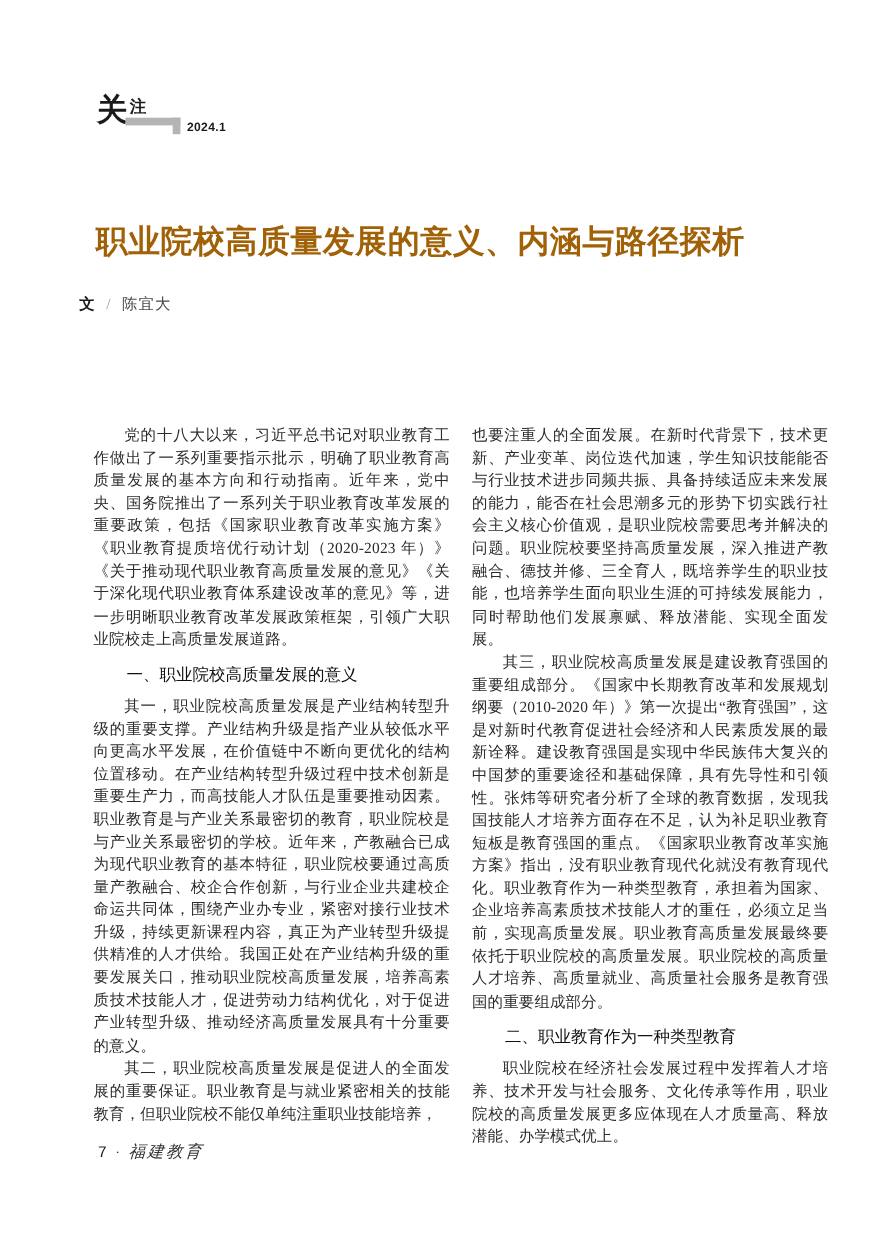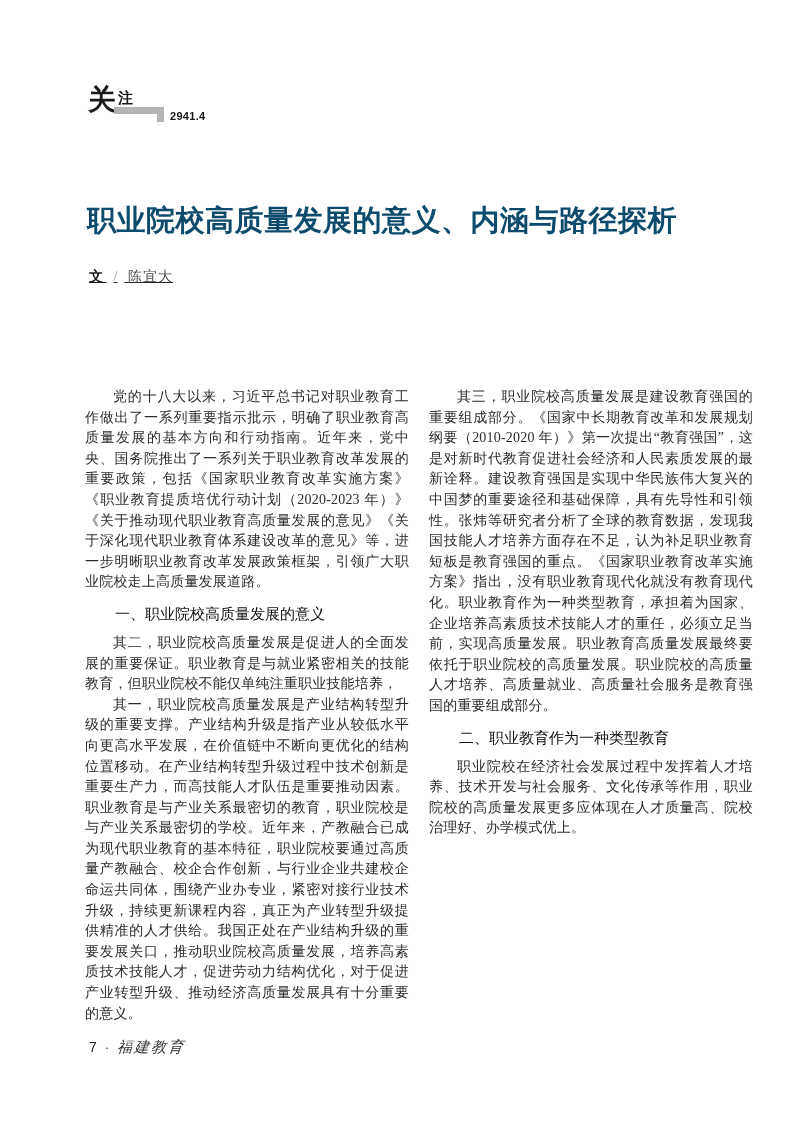--- a/index.html
+++ b/index.html
@@ -33,26 +33,26 @@
   .issue {
     position: absolute; left: 82px; top: 26px;
     font-size: 11px; font-weight: 700; color: #1a1a1a;
     font-family: "Liberation Sans", sans-serif;
     letter-spacing: 0.3px;
   }
 
   
   .article-title {
     position: absolute; left: 87px; top: 202px; width: 660px;
-    font-size: 29px; font-weight: 700; color: #0c4a6e;
+    font-size: 29px; font-weight: 700; color: #a16207;
     letter-spacing: 0.5px; line-height: 1.25;
   }
   .byline {
-    position: absolute; left: 89px; top: 268px;
-    font-size: 14px; color: #222; text-decoration: underline;
+    position: absolute; left: 72px; top: 268px;
+    font-size: 14px; color: #222;
   }
   .byline .b-label { font-weight: 600; color: #1a1a1a; }
   .byline .b-div { color: #9a9a9a; margin: 0 7px; font-weight: 400; }
   .byline .b-author { color: #4a4a4a; letter-spacing: 1px; }
 
   
   .columns {
     position: absolute; left: 85px; top: 387px;
     width: 668px;
     display: flex; gap: 20px;
@@ -94,42 +94,43 @@
 </head>
 <body>
 
 <div class="page">
 
   <div class="section-tag">
     <span class="tag-main">关</span>
     <span class="tag-sub">注</span>
     <span class="bar-h"></span>
     <span class="bar-v"></span>
-    <span class="issue">2941.4</span>
+    <span class="issue">2024.1</span>
   </div>
 
   <h1 class="article-title">职业院校高质量发展的意义、内涵与路径探析</h1>
 
   <div class="byline">
     <span class="b-label">文</span>
     <span class="b-div">/</span>
     <span class="b-author">陈宜大</span>
   </div>
 
   <div class="columns">
     <div class="col">
       <p class="indent">党的十八大以来，习近平总书记对职业教育工作做出了一系列重要指示批示，明确了职业教育高质量发展的基本方向和行动指南。近年来，党中央、国务院推出了一系列关于职业教育改革发展的重要政策，包括《国家职业教育改革实施方案》《职业教育提质培优行动计划（2020-2023 年）》《关于推动现代职业教育高质量发展的意见》《关于深化现代职业教育体系建设改革的意见》等，进一步明晰职业教育改革发展政策框架，引领广大职业院校走上高质量发展道路。</p>
       <h2>一、职业院校高质量发展的意义</h2>
+      <p class="indent">其一，职业院校高质量发展是产业结构转型升级的重要支撑。产业结构升级是指产业从较低水平向更高水平发展，在价值链中不断向更优化的结构位置移动。在产业结构转型升级过程中技术创新是重要生产力，而高技能人才队伍是重要推动因素。职业教育是与产业关系最密切的教育，职业院校是与产业关系最密切的学校。近年来，产教融合已成为现代职业教育的基本特征，职业院校要通过高质量产教融合、校企合作创新，与行业企业共建校企命运共同体，围绕产业办专业，紧密对接行业技术升级，持续更新课程内容，真正为产业转型升级提供精准的人才供给。我国正处在产业结构升级的重要发展关口，推动职业院校高质量发展，培养高素质技术技能人才，促进劳动力结构优化，对于促进产业转型升级、推动经济高质量发展具有十分重要的意义。</p>
       <p class="indent">其二，职业院校高质量发展是促进人的全面发展的重要保证。职业教育是与就业紧密相关的技能教育，但职业院校不能仅单纯注重职业技能培养，</p>
-      <p class="indent">其一，职业院校高质量发展是产业结构转型升级的重要支撑。产业结构升级是指产业从较低水平向更高水平发展，在价值链中不断向更优化的结构位置移动。在产业结构转型升级过程中技术创新是重要生产力，而高技能人才队伍是重要推动因素。职业教育是与产业关系最密切的教育，职业院校是与产业关系最密切的学校。近年来，产教融合已成为现代职业教育的基本特征，职业院校要通过高质量产教融合、校企合作创新，与行业企业共建校企命运共同体，围绕产业办专业，紧密对接行业技术升级，持续更新课程内容，真正为产业转型升级提供精准的人才供给。我国正处在产业结构升级的重要发展关口，推动职业院校高质量发展，培养高素质技术技能人才，促进劳动力结构优化，对于促进产业转型升级、推动经济高质量发展具有十分重要的意义。</p>
     </div>
     <div class="col">
+      <p>也要注重人的全面发展。在新时代背景下，技术更新、产业变革、岗位迭代加速，学生知识技能能否与行业技术进步同频共振、具备持续适应未来发展的能力，能否在社会思潮多元的形势下切实践行社会主义核心价值观，是职业院校需要思考并解决的问题。职业院校要坚持高质量发展，深入推进产教融合、德技并修、三全育人，既培养学生的职业技能，也培养学生面向职业生涯的可持续发展能力，同时帮助他们发展禀赋、释放潜能、实现全面发展。</p>
       <p class="indent">其三，职业院校高质量发展是建设教育强国的重要组成部分。《国家中长期教育改革和发展规划纲要（2010-2020 年）》第一次提出“教育强国”，这是对新时代教育促进社会经济和人民素质发展的最新诠释。建设教育强国是实现中华民族伟大复兴的中国梦的重要途径和基础保障，具有先导性和引领性。张炜等研究者分析了全球的教育数据，发现我国技能人才培养方面存在不足，认为补足职业教育短板是教育强国的重点。《国家职业教育改革实施方案》指出，没有职业教育现代化就没有教育现代化。职业教育作为一种类型教育，承担着为国家、企业培养高素质技术技能人才的重任，必须立足当前，实现高质量发展。职业教育高质量发展最终要依托于职业院校的高质量发展。职业院校的高质量人才培养、高质量就业、高质量社会服务是教育强国的重要组成部分。</p>
       <h2>二、职业教育作为一种类型教育</h2>
-      <p class="indent">职业院校在经济社会发展过程中发挥着人才培养、技术开发与社会服务、文化传承等作用，职业院校的高质量发展更多应体现在人才质量高、院校治理好、办学模式优上。</p>
+      <p class="indent">职业院校在经济社会发展过程中发挥着人才培养、技术开发与社会服务、文化传承等作用，职业院校的高质量发展更多应体现在人才质量高、释放潜能、办学模式优上。</p>
     </div>
   </div>
 
   <div class="footer">
     <span class="pg-num">7</span>
     <span class="f-div">·</span>
     <span class="journal">福建教育</span>
   </div>
 
 </div>

